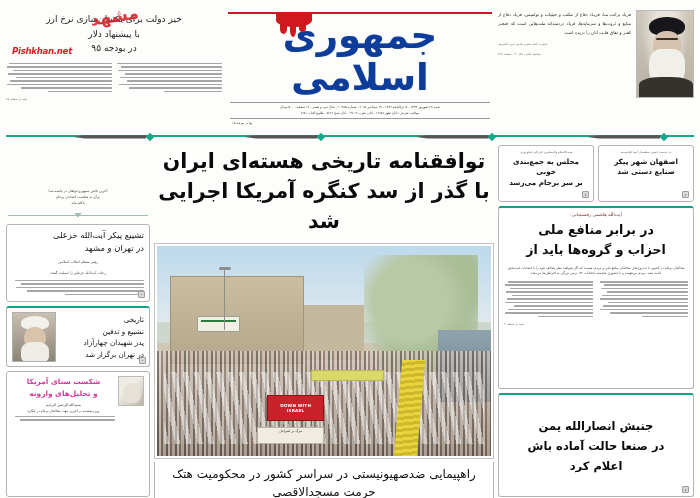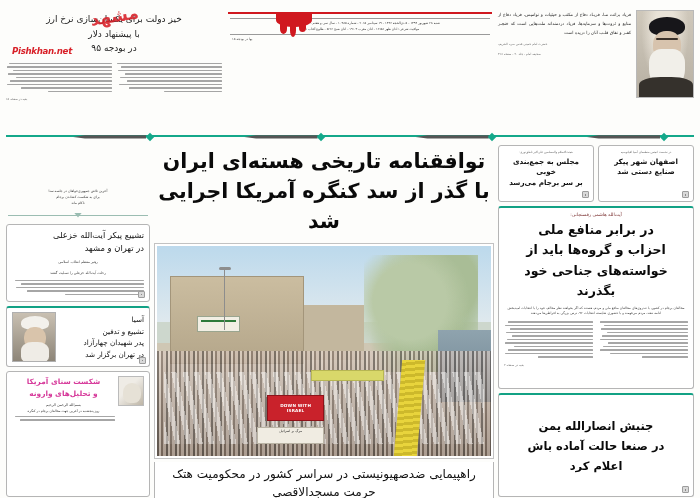--- a/index.html
+++ b/index.html
@@ -270,20 +270,21 @@
 
     <div class="col-mid-top">
       <div class="masthead-rule">
         <div class="ink-drip">
             <i></i>
             <i></i>
             <i></i>
             <i></i>
           </div>
       </div>
+      <div class="masthead-title">جمهوری اسلامی</div>
       <div class="dateline">
         <div>شنبه ۲۸ شهریور ۱۳۹۴ - ۵ ذی‌الحجه ۱۴۳۶ - ۱۹ سپتامبر ۲۰۱۵ - شماره ۱۰۴۸۵ - سال سی و هفتم - ۱۶ صفحه - ۵۰۰ تومان</div>
         <div>مواقیت شرعی: اذان ظهر ۱۲:۵۸ - اذان مغرب ۱۹:۰۳ - اذان صبح ۵:۲۶ - طلوع آفتاب ۶:۵۱</div>
       </div>
       <div class="price-note fa">بها در بودجه ۱۵</div>
     </div>
 
     <div class="col-right-top">
       <div class="watermark">
         <span class="wm-scribble">مشهد</span>
@@ -344,21 +345,20 @@
           <div class="mini-title fa">مجلس به جمع‌بندی خوبی</div>
           <div class="mini-title fa">بر سر برجام می‌رسد</div>
           <div class="sq-btn"></div>
         </div>
       </div>
 
       <div class="card card-top-green" style="flex:1">
         <div class="lead-kicker fa">آیت‌الله هاشمی رفسنجانی:</div>
         <div class="lead-title fa">در برابر منافع ملی</div>
         <div class="lead-title fa">احزاب و گروه‌ها باید از</div>
-        <div class="lead-title fa">خواسته‌های جناحی خود بگذرند</div>
         <div class="bullet-note fa">مخالفان برجام در کشور، با تندروی‌های مخالفان منافع ملی و مردم، هستند که اگر بخواهند نظر مخالف خود را با انتخابات امیدبخش ادامه دهند، مردم می‌فهمند و با حضوری شایسته انتخابات ۹۲، درس بزرگی به افراطی‌ها می‌دهند</div>
         <div class="two-col-copy">
           <div class="copy">
             <span style="width:99%"></span>
               <span style="width:95%"></span>
               <span style="width:98%"></span>
             <span style="width:92%"></span>
               <span style="width:97%"></span>
               <span style="width:99%"></span>
             <span style="width:90%"></span>
@@ -445,21 +445,21 @@
             <span style="width:93%"></span>
             <span style="width:97%"></span>
           <span style="width:89%"></span>
             <span style="width:60%"></span>
         </div>
         <div class="sq-btn"></div>
       </div>
 
       <div class="card card-top-green photo-card">
         <div class="txt">
-          <div class="r-title fa" style="font-size:7.2px">آسیا</div>
+          <div class="r-title fa" style="font-size:7.2px">تاریخی</div>
           <div class="r-title fa" style="font-size:7.2px">تشییع و تدفین</div>
           <div class="r-title fa" style="font-size:7.2px">پدر شهیدان چهارآزاد</div>
           <div class="r-title fa" style="font-size:7.2px">در تهران برگزار شد</div>
           <div class="sq-btn" style="right:3px;bottom:2px"></div>
         </div>
         <div class="mini-portrait">
           <div class="t2"></div>
             <div class="f2"></div>
             <div class="b2"></div>
         </div>

